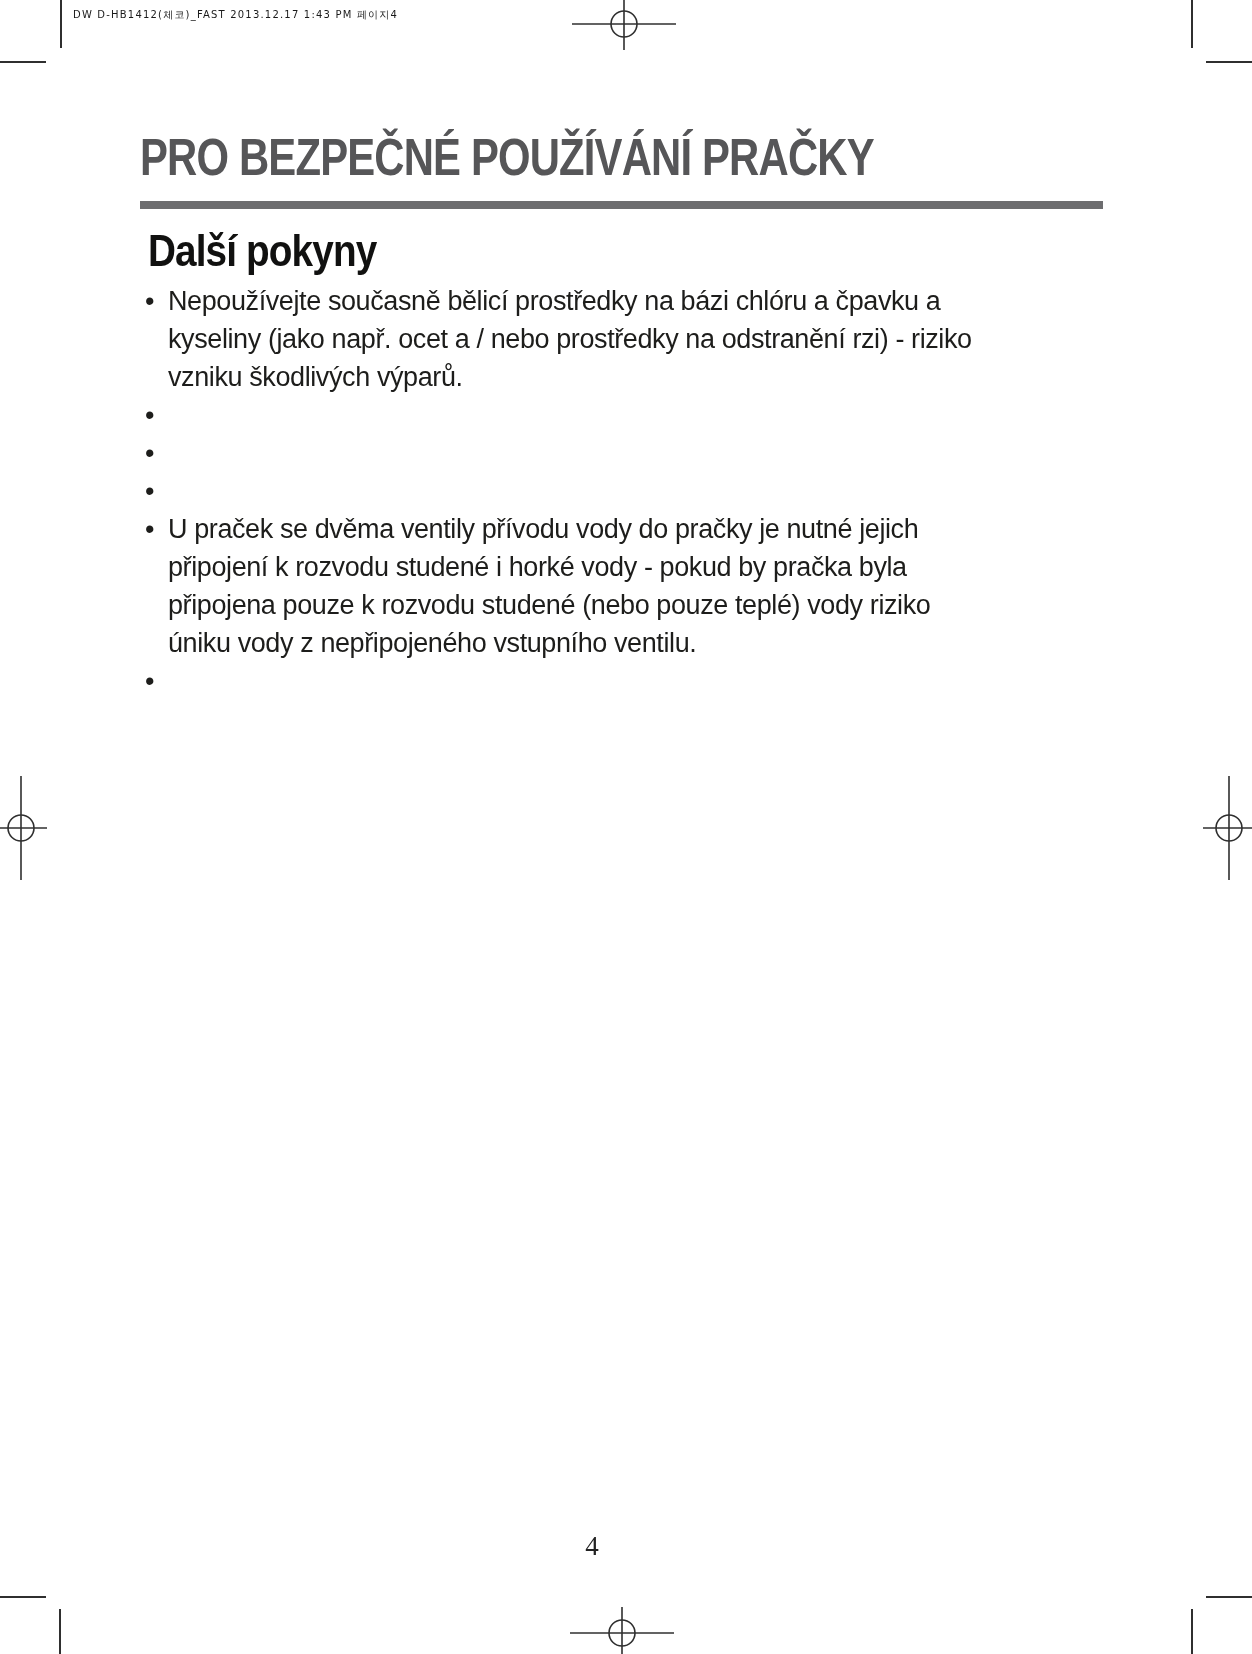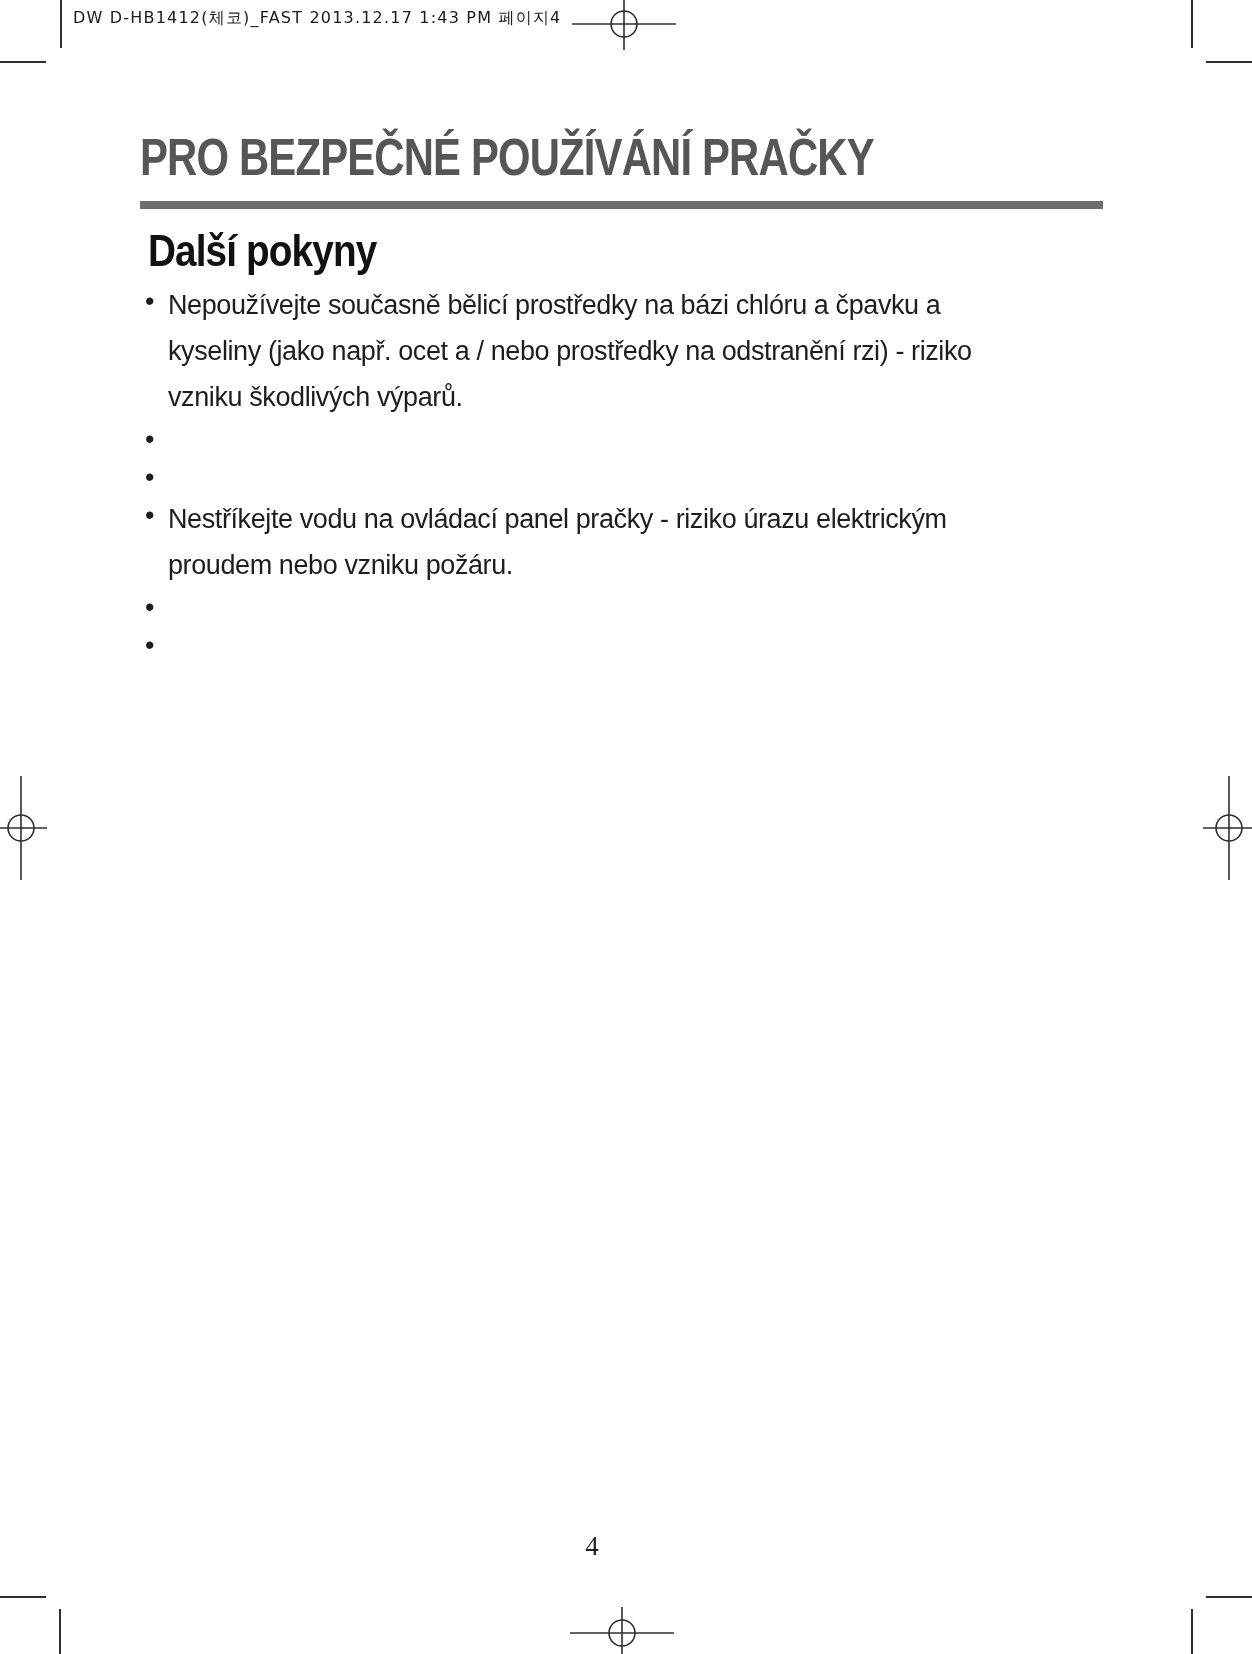--- a/index.html
+++ b/index.html
@@ -12,21 +12,21 @@
     font-family: "Liberation Sans", sans-serif;
     color: #1d1d1b;
   }
 
   
   .job-line {
     position: absolute;
     left: 73px;
     top: 8px;
     font-family: "DejaVu Sans", sans-serif;
-    font-size: 16px;
+    font-size: 10px;
     letter-spacing: 1.2px;
     color: #1a1a1a;
     white-space: nowrap;
   }
 
   
   .trim { position: absolute; background: #2f2f2f; }
   .trim.v { width: 2px; height: 48px; }
   .trim.h { width: 46px; height: 2px; }
 
@@ -88,21 +88,21 @@
     padding: 0;
   }
   .bullets .dot {
     flex: 0 0 23px;
     font-size: 27px;
     line-height: 38px;
     color: #1d1d1b;
   }
   .bullets .txt {
     font-size: 27px;
-    line-height: 46px;
+    line-height: 38px;
     letter-spacing: -0.4px;
     color: #1d1d1b;
     white-space: pre;
   }
 
   
   .page-number {
     position: absolute;
     left: 575px;
     top: 1531px;
@@ -171,25 +171,27 @@
 vzniku škodlivých výparů.</span>
       </li>
       <li>
         <span class="dot">•</span>
       </li>
       <li>
         <span class="dot">•</span>
       </li>
       <li>
         <span class="dot">•</span>
-        <span class="txt">Nestříkejte vodu na ovládací panel pračky - riziko úrazu elektrickým
-proudem nebo vzniku požáru.</span>
       </li>
       <li>
         <span class="dot">•</span>
+        <span class="txt">U praček se dvěma ventily přívodu vody do pračky je nutné jejich
+připojení k rozvodu studené i horké vody - pokud by pračka byla
+připojena pouze k rozvodu studené (nebo pouze teplé) vody riziko
+úniku vody z nepřipojeného vstupního ventilu.</span>
       </li>
       <li>
         <span class="dot">•</span>
       </li>
     </ul>
 
   <div class="page-number">4</div>
 
 </div>
 

